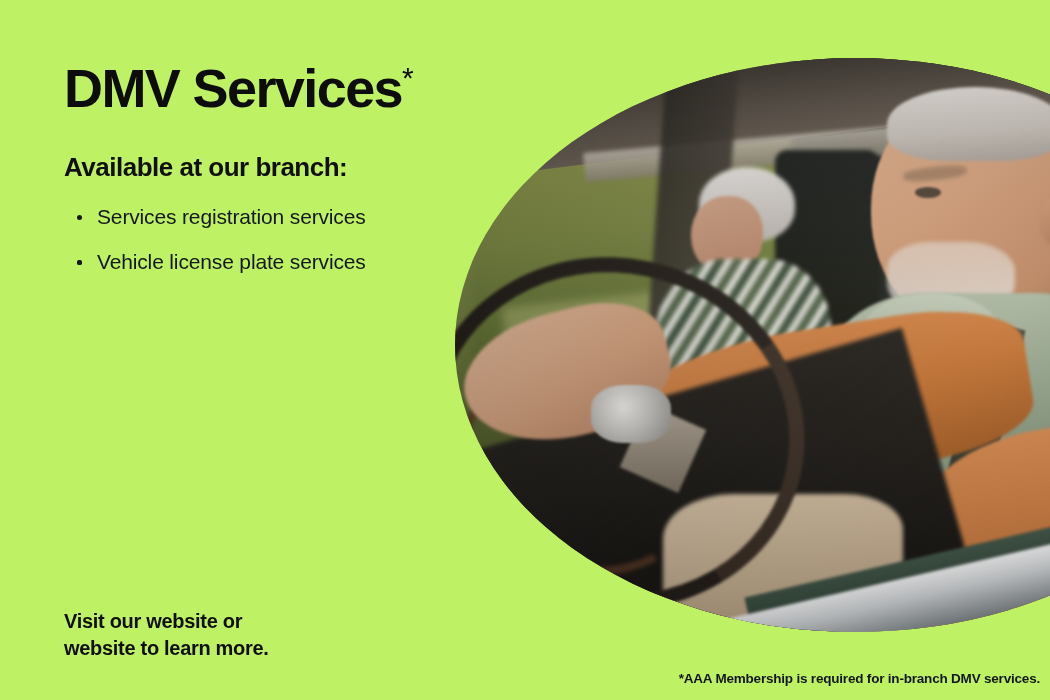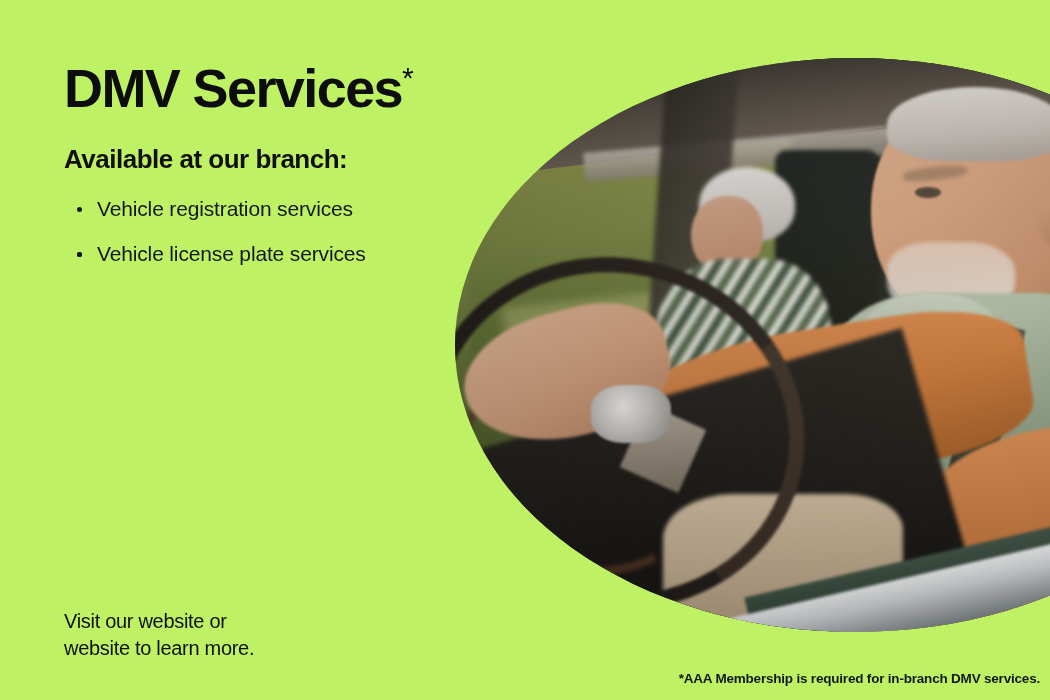--- a/index.html
+++ b/index.html
@@ -42,21 +42,21 @@
   }
   .headline .asterisk {
     font-size: 30px;
     vertical-align: super;
     line-height: 0;
     font-weight: 500;
     letter-spacing: 0;
   }
 
   .subhead {
-    margin: 28px 0 0 0;
+    margin: 36px 0 0 0;
     font-size: 26px;
     font-weight: 700;
     letter-spacing: -0.5px;
     color: #101010;
   }
 
   .service-list {
     list-style: none;
     margin: 22px 0 0 0;
     padding: 0;
@@ -77,21 +77,21 @@
     height: 5px;
     border-radius: 50%;
     background: #14181c;
   }
 
   .cta {
     position: absolute;
     left: 64px;
     top: 608px;
     font-size: 20px;
-    font-weight: 400;
+    font-weight: 700;
     color: #101010;
     letter-spacing: -0.3px;
     line-height: 1.33;
     z-index: 5;
   }
   .cta-line { display: block; }
 
   .disclaimer {
     position: absolute;
     right: 10px;
@@ -449,21 +449,21 @@
   </div>
 
   <div class="content">
     <h1 class="headline"><span>DMV Services</span><span class="asterisk">*</span></h1>
 
     <h2 class="subhead">Available at our branch:</h2>
 
     <ul class="service-list">
       <li class="service-item">
         <span class="bullet-dot"></span>
-        <span>Vehicle registration services</span>
+        <span>Services registration services</span>
       </li>
       <li class="service-item">
         <span class="bullet-dot"></span>
       </li>
       <li class="service-item">
         <span class="bullet-dot"></span>
         <span>Vehicle license plate services</span>
       </li>
     </ul>
   </div>

